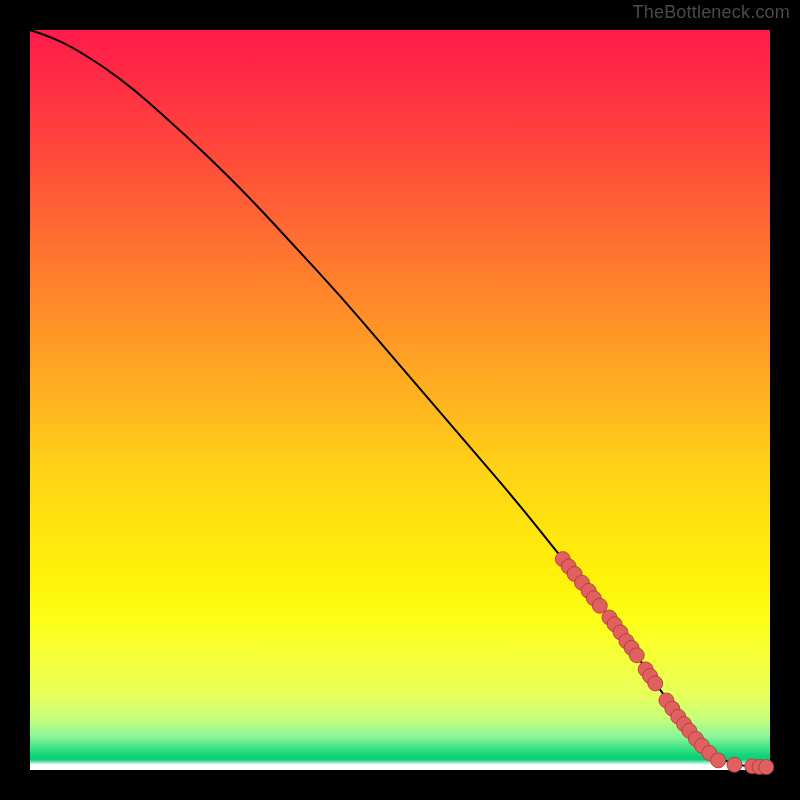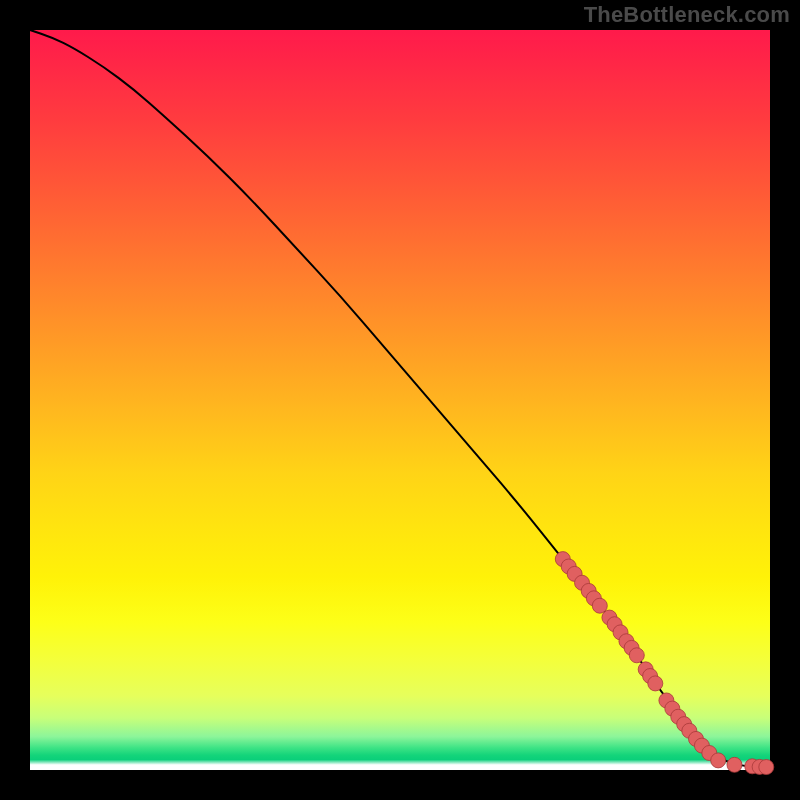--- a/index.html
+++ b/index.html
@@ -15,22 +15,22 @@
     position: relative;
     width: 800px;
     height: 800px;
     background: #000;
   }
   .watermark {
     position: absolute;
     top: 2px;
     right: 10px;
     color: #4a4a4a;
-    font-size: 22px;
-    font-weight: 700;
+    font-size: 18px;
+    font-weight: 400;
     letter-spacing: 0.2px;
     user-select: none;
   }
   .plot {
     position: absolute;
     left: 30px;
     top: 30px;
     width: 740px;
     height: 740px;
   }

